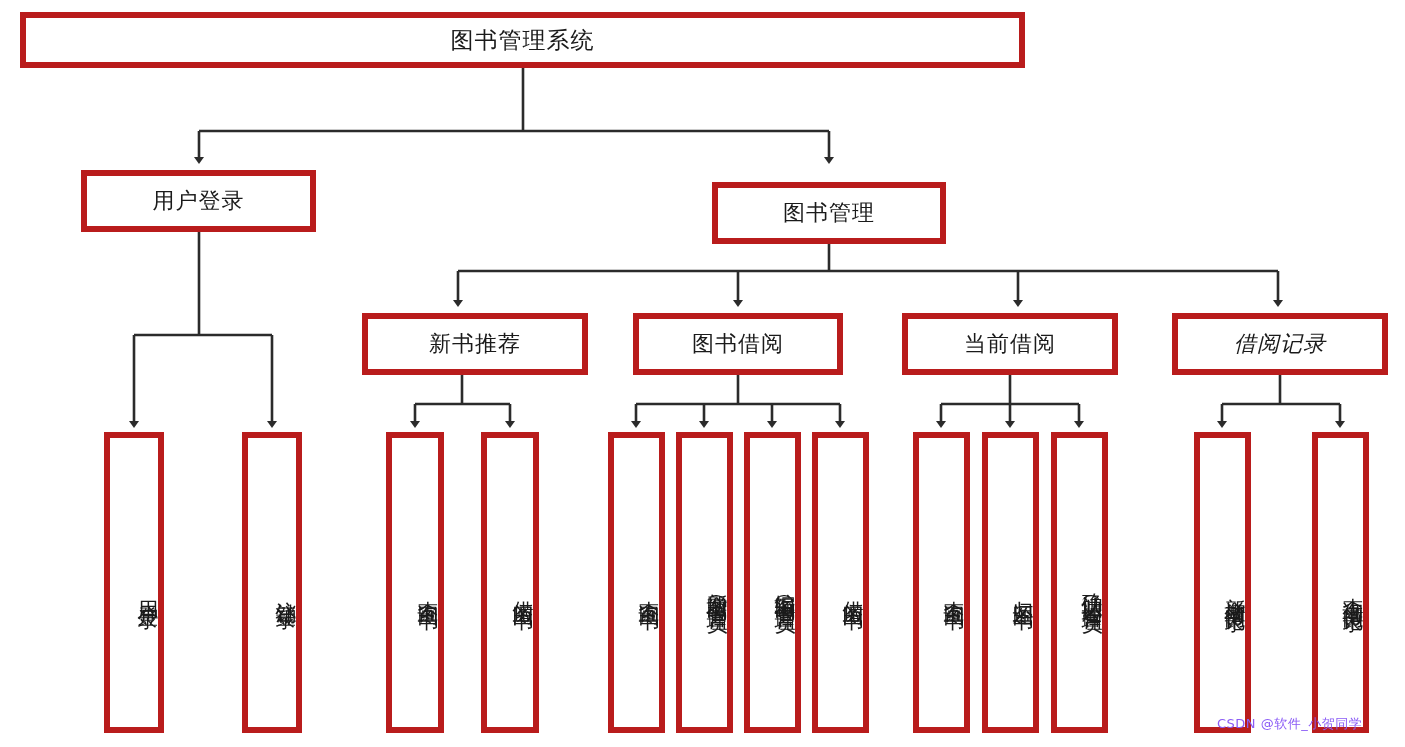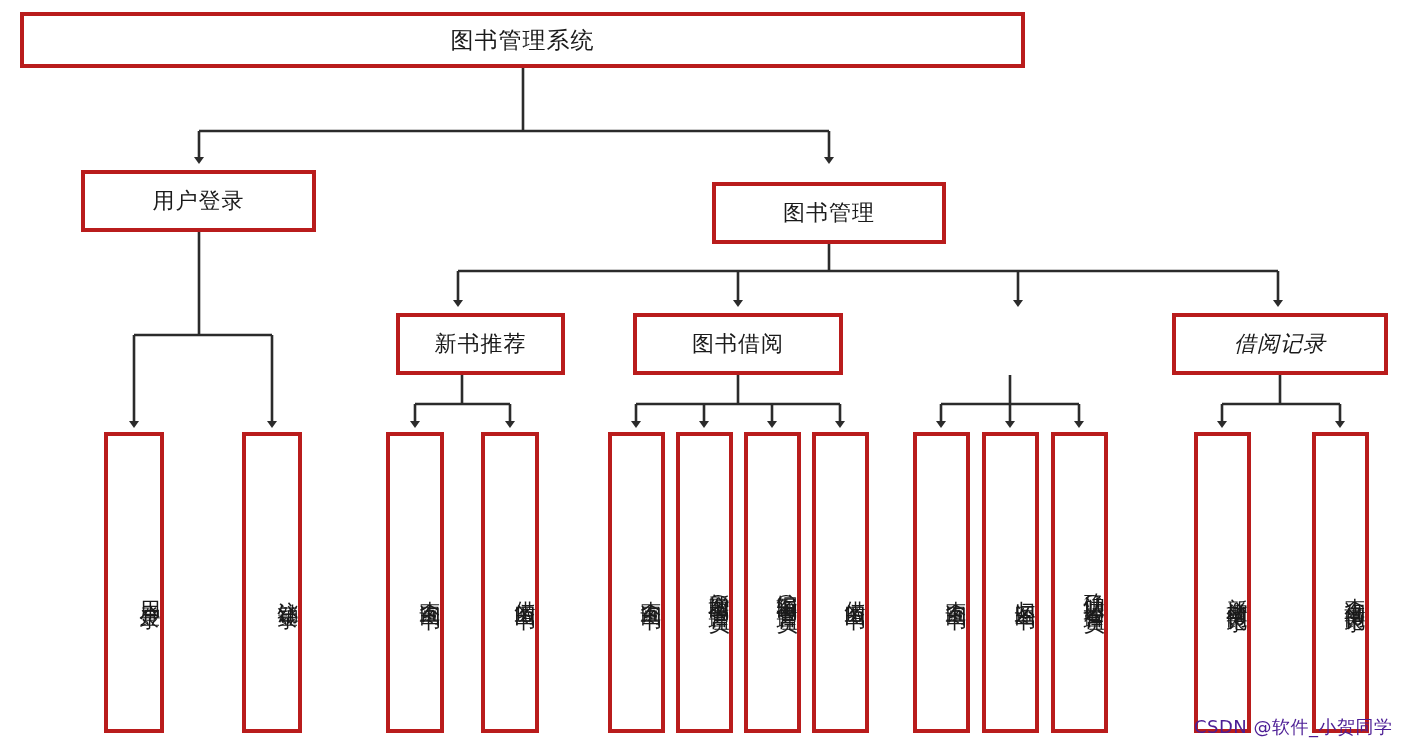--- a/index.html
+++ b/index.html
@@ -11,21 +11,21 @@
     overflow:hidden;
     position:relative;
   }
   #canvas{
     position:absolute;left:0;top:0;width:1405px;height:747px;
   }
   .node{
     position:absolute;
     box-sizing:border-box;
     background:#ffffff;
-    border:4px solid #b91c1c;
+    border:6px solid #b91c1c;
     display:flex;
     align-items:center;
     justify-content:center;
     color:#1a1a1a;
   }
   .node.h{
     font-size:22px;
     letter-spacing:1px;
   }
   .node.v{
@@ -39,26 +39,27 @@
     line-height:1;
   }
   .node.v .vtext{
     writing-mode:vertical-rl;
     text-orientation:upright;
     white-space:nowrap;
   }
   #root-node{font-size:23px;}
   .watermark{
     position:absolute;
-    font-size:18px;
-    color:#4c1d95;
+    font-size:13px;
+    color:#8b5cf6;
     white-space:nowrap;
     letter-spacing:0.5px;
     z-index:5;
     pointer-events:none;
+    margin-left:23px;
   }
   svg#edges{
     position:absolute;left:0;top:0;width:1405px;height:747px;
     z-index:0;
   }
   .node{z-index:2;}
 </style>
 </head>
 <body>
 
@@ -114,24 +115,25 @@
       <path d="M1340,404 L1340,424" marker-end="url(#arrow)"></path>
     </g>
   </svg>
 
   <div class="node h" id="root-node" style="left:20px;top:12px;width:1005px;height:56px;">图书管理系统</div>
 
   <div class="node h" style="left:81px;top:170px;width:235px;height:62px;">用户登录</div>
 
   <div class="node h" style="left:712px;top:170px;width:234px;height:62px;margin-top:12px;">图书管理</div>
 
-  <div class="node h" style="left:362px;top:313px;width:169px;height:62px;margin-left:34px;">新书推荐</div>
+  <div class="node h" style="left:362px;top:313px;width:226px;height:62px;">新书推荐</div>
 
   <div class="node h" style="left:633px;top:313px;width:210px;height:62px;">图书借阅</div>
 
+  <div class="node h" style="left:902px;top:313px;width:216px;height:62px;">当前借阅</div>
 
   <div class="node h" style="left:1172px;top:313px;width:216px;height:62px;font-style:italic;">借阅记录</div>
 
   <div class="node v" style="left:104px;top:432px;width:60px;height:301px;">
     <span class="vtext">用户登录</span>
   </div>
   <div class="node v" style="left:242px;top:432px;width:60px;height:301px;">
     <span class="vtext">注销登录</span>
   </div>
 

